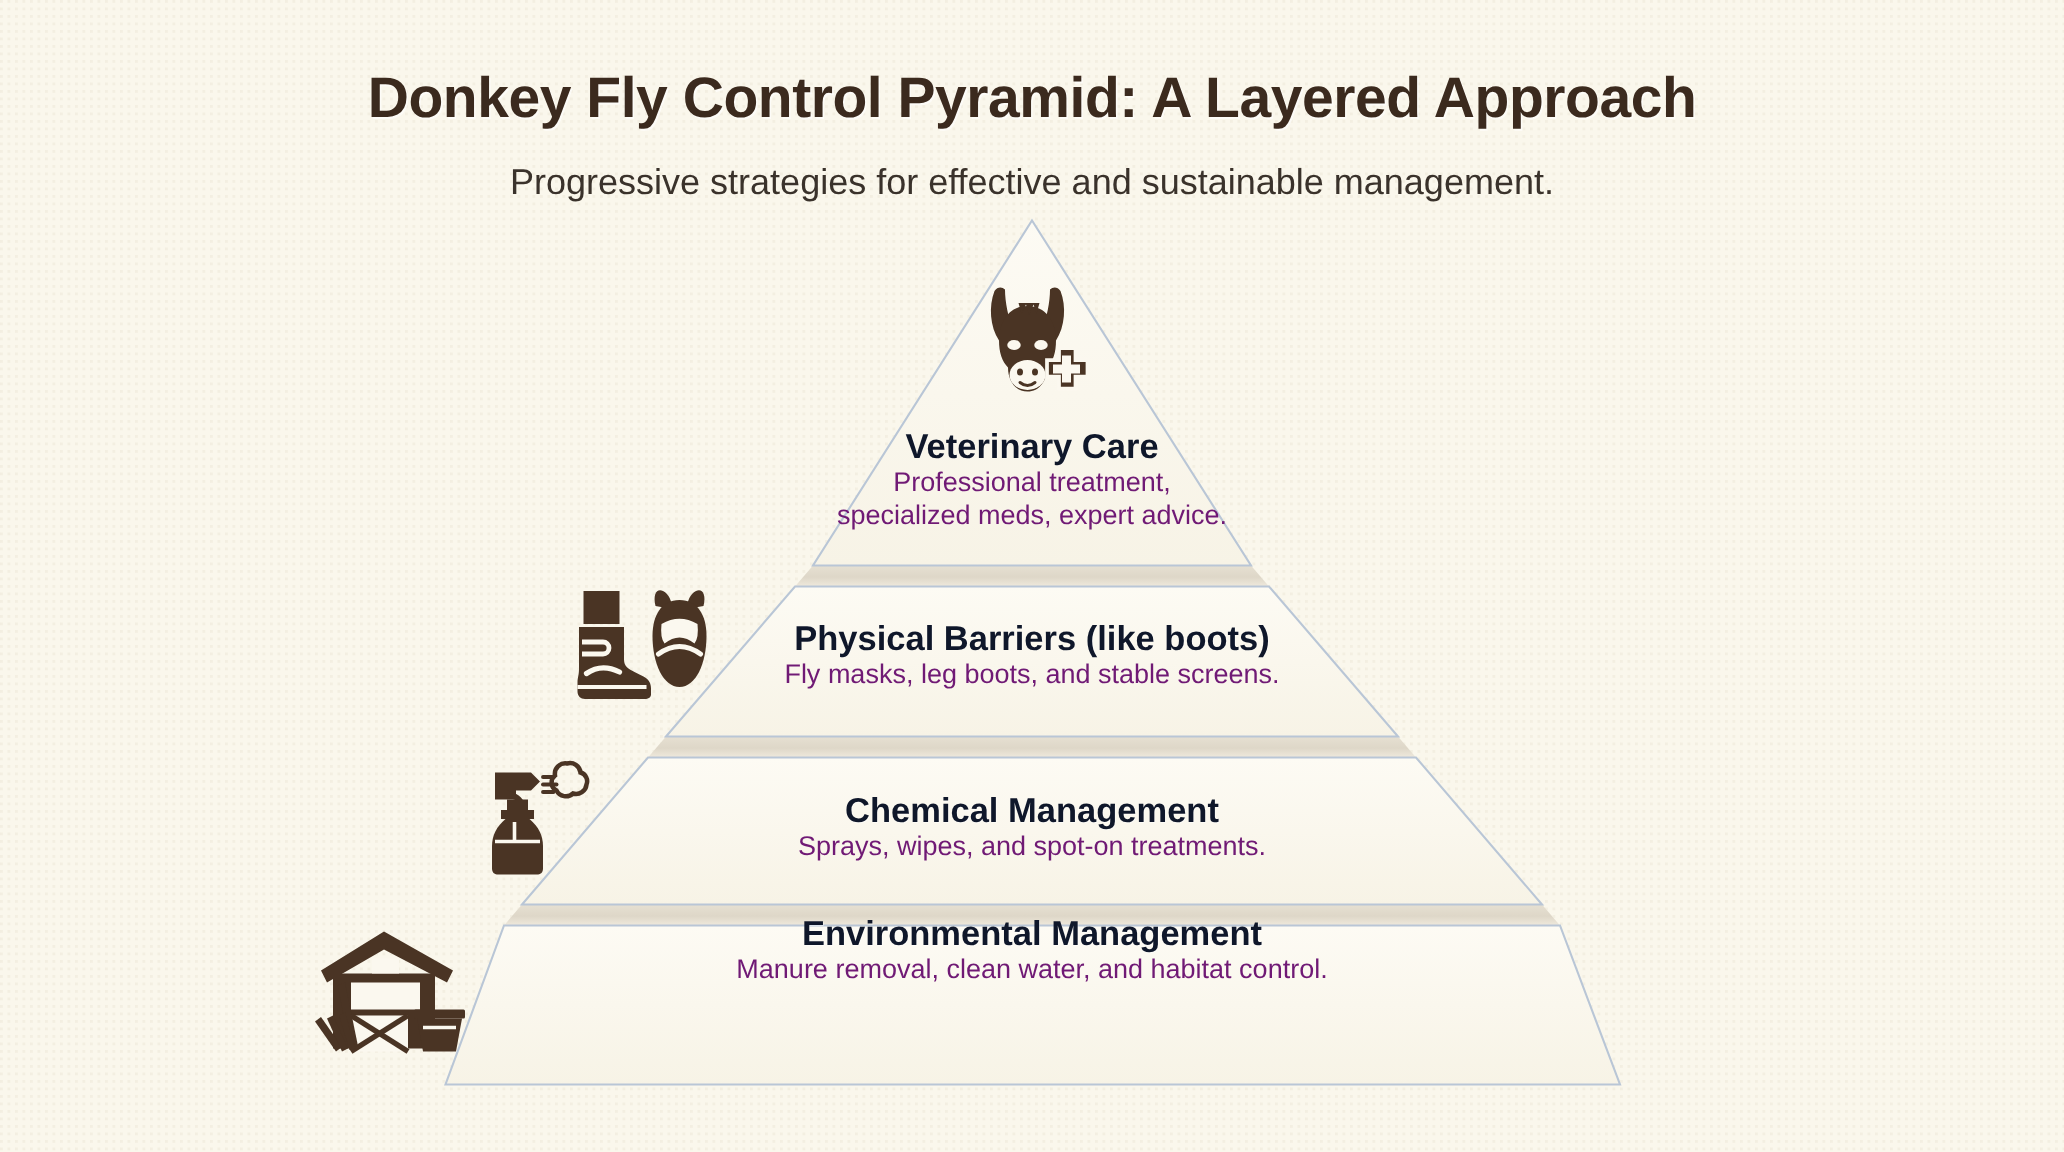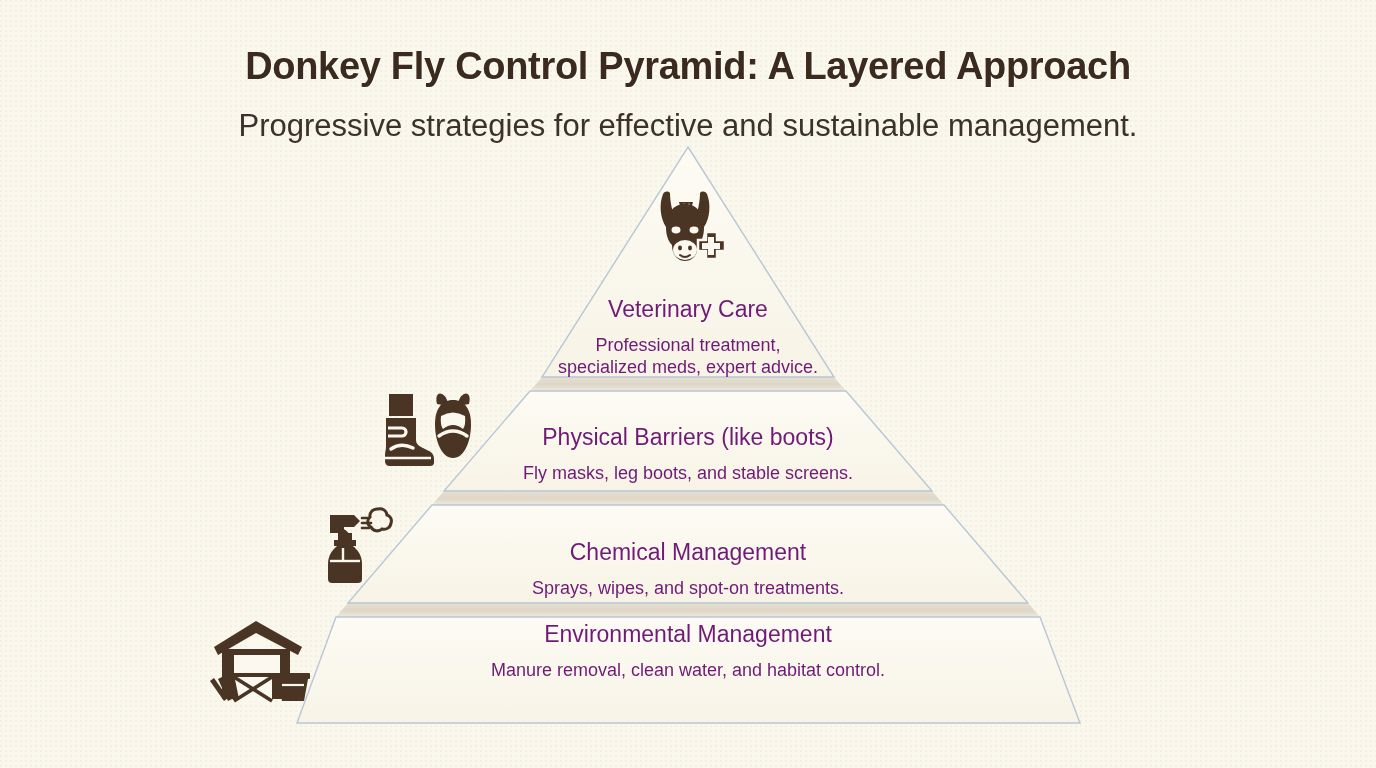--- a/index.html
+++ b/index.html
@@ -46,21 +46,21 @@
     font-size: 38px;
     font-weight: bold;
     letter-spacing: -0.3px;
     color: #3b2a1e;
     text-shadow: 1px 1px 0 rgba(255,255,255,0.65);
     font-family: "Liberation Sans", sans-serif;
   }
   .subtitle {
     margin: 0;
     padding-top: 8px;
-    font-size: 31px;
+    font-size: 24px;
     font-weight: normal;
     color: #3a322b;
     font-family: "Liberation Sans", sans-serif;
   }
 
   
   .pyramid-wrap {
     position: absolute;
     left: 0;
     top: 0;
@@ -74,23 +74,23 @@
   }
 
   
   .tier-text {
     position: absolute;
     text-align: center;
     line-height: 1.18;
   }
   .tier-title {
     font-size: 23px;
-    font-weight: normal;
-    color: #701a75;
-    margin: 12px;
+    font-weight: bold;
+    color: #0f172a;
+    margin: 0;
     white-space: nowrap;
     text-shadow: 0.5px 0.5px 0 rgba(255,255,255,0.5);
   }
   .tier-desc {
     font-size: 18px;
     font-weight: normal;
     color: #701a75;
     margin: 0 0 0 0;
     line-height: 1.22;
   }

